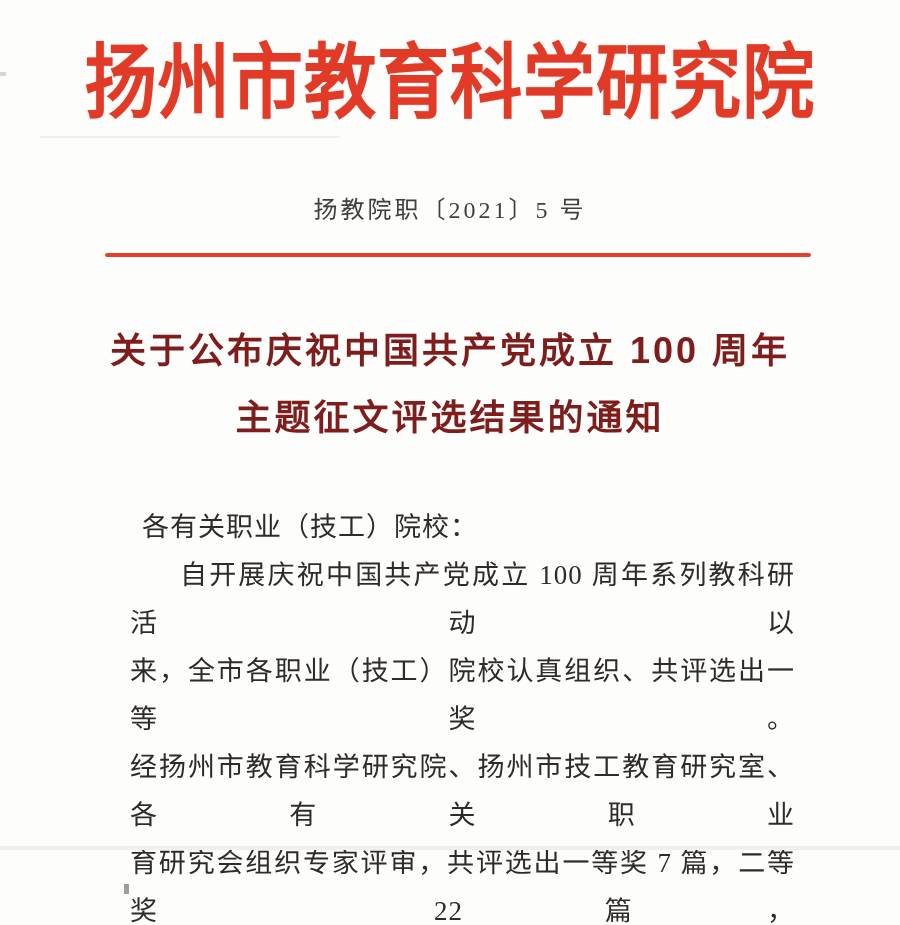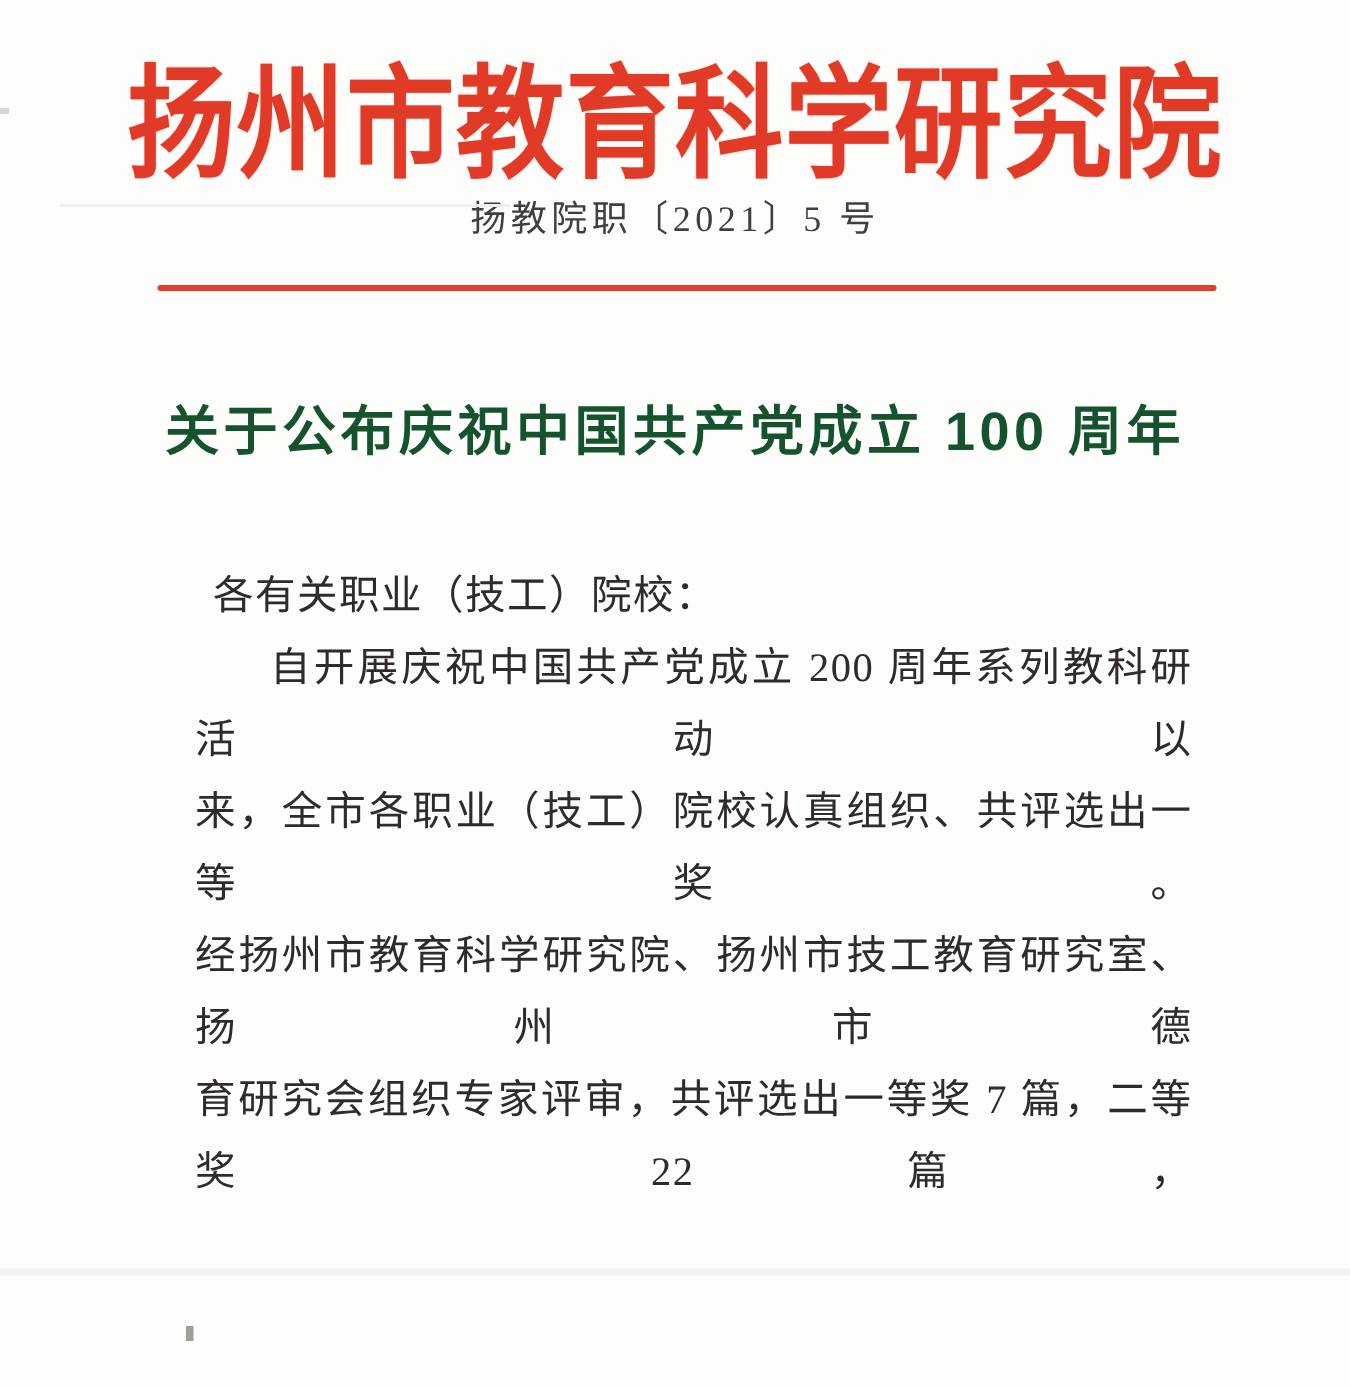--- a/index.html
+++ b/index.html
@@ -29,41 +29,42 @@
     letter-spacing: 1px;
     transform: scaleX(0.88);
     transform-origin: center;
     white-space: nowrap;
     font-family: "Liberation Serif", "DejaVu Serif", serif;
     text-shadow: 0 0 1px rgba(225,59,39,0.55);
   }
 
   
   .doc-number {
+    margin-top: 63px;
     text-align: center;
     font-size: 24px;
     line-height: 30px;
     color: #413f3c;
     letter-spacing: 3px;
   }
 
   
   .red-divider {
     margin: 28px 0 0 105px;
     width: 706px;
     height: 4px;
     background: #e2402b;
     border-radius: 2px;
   }
 
   
   .doc-title {
     margin-top: 76px;
     text-align: center;
-    color: #14532d;
+    color: #7f1d1d;
     font-family: "Liberation Sans", "DejaVu Sans", sans-serif;
   }
   .title-line {
     font-size: 36px;
     line-height: 36px;
     font-weight: 700;
     letter-spacing: 3px;
     white-space: nowrap;
   }
   .title-line + .title-line { margin-top: 31px; }
@@ -98,28 +99,29 @@
 <div class="page">
 
   <div class="letterhead">扬州市教育科学研究院</div>
 
   <div class="doc-number">扬教院职〔2021〕5 号</div>
 
   <div class="red-divider"></div>
 
   <div class="doc-title">
     <div class="title-line">关于公布庆祝中国共产党成立 100 周年</div>
+    <div class="title-line">主题征文评选结果的通知</div>
   </div>
 
   <div class="doc-body">
     <div class="salutation">各有关职业（技工）院校：</div>
 
-    <div class="para-line justify indent">自开展庆祝中国共产党成立 200 周年系列教科研活动以</div>
+    <div class="para-line justify indent">自开展庆祝中国共产党成立 100 周年系列教科研活动以</div>
     <div class="para-line justify">来，全市各职业（技工）院校认真组织、共评选出一等奖。</div>
-    <div class="para-line justify">经扬州市教育科学研究院、扬州市技工教育研究室、扬州市德</div>
+    <div class="para-line justify">经扬州市教育科学研究院、扬州市技工教育研究室、各有关职业</div>
     <div class="para-line justify">育研究会组织专家评审，共评选出一等奖 7 篇，二等奖 22 篇，</div>
 
   </div>
 
   <div class="scan-artifact artifact-1"></div>
   <div class="scan-artifact artifact-2"></div>
 
   <div class="scan-artifact artifact-4"></div>
   <div class="scan-artifact artifact-5"></div>
 

